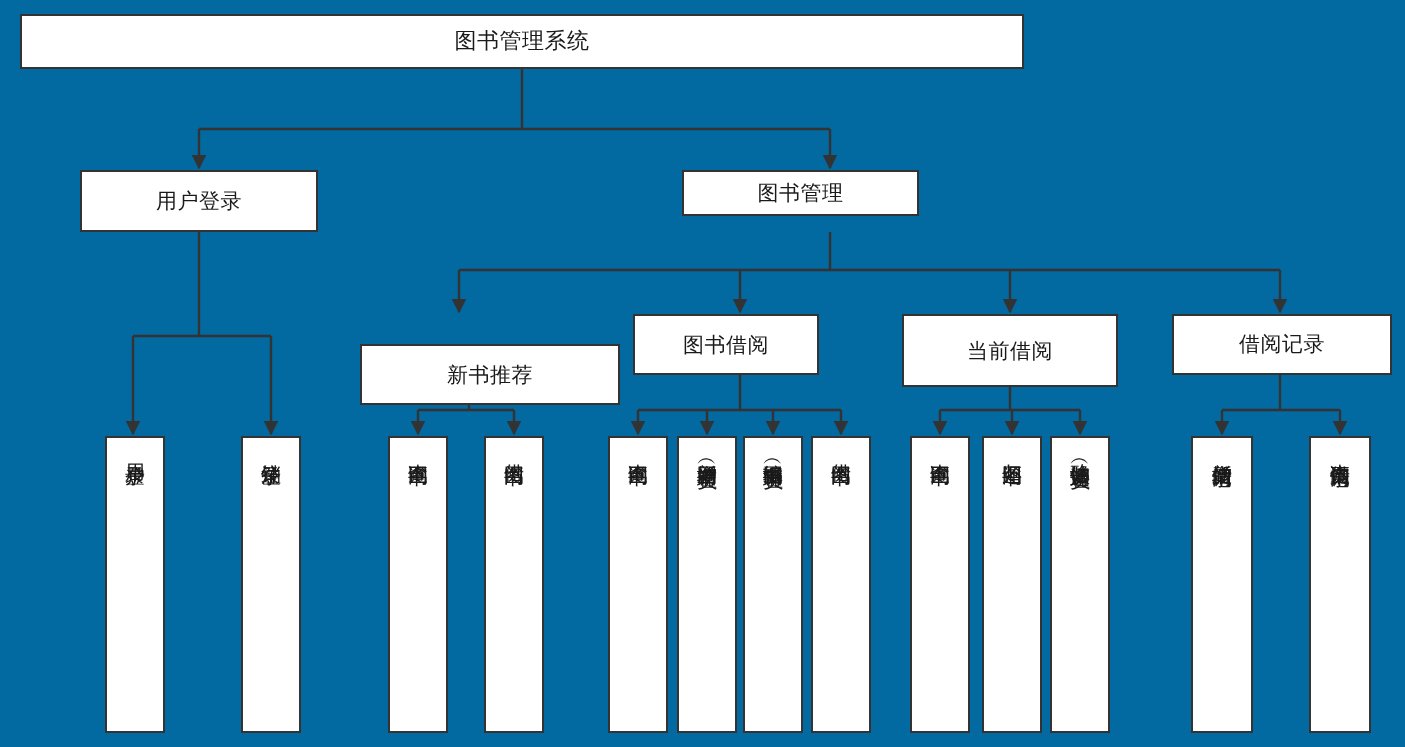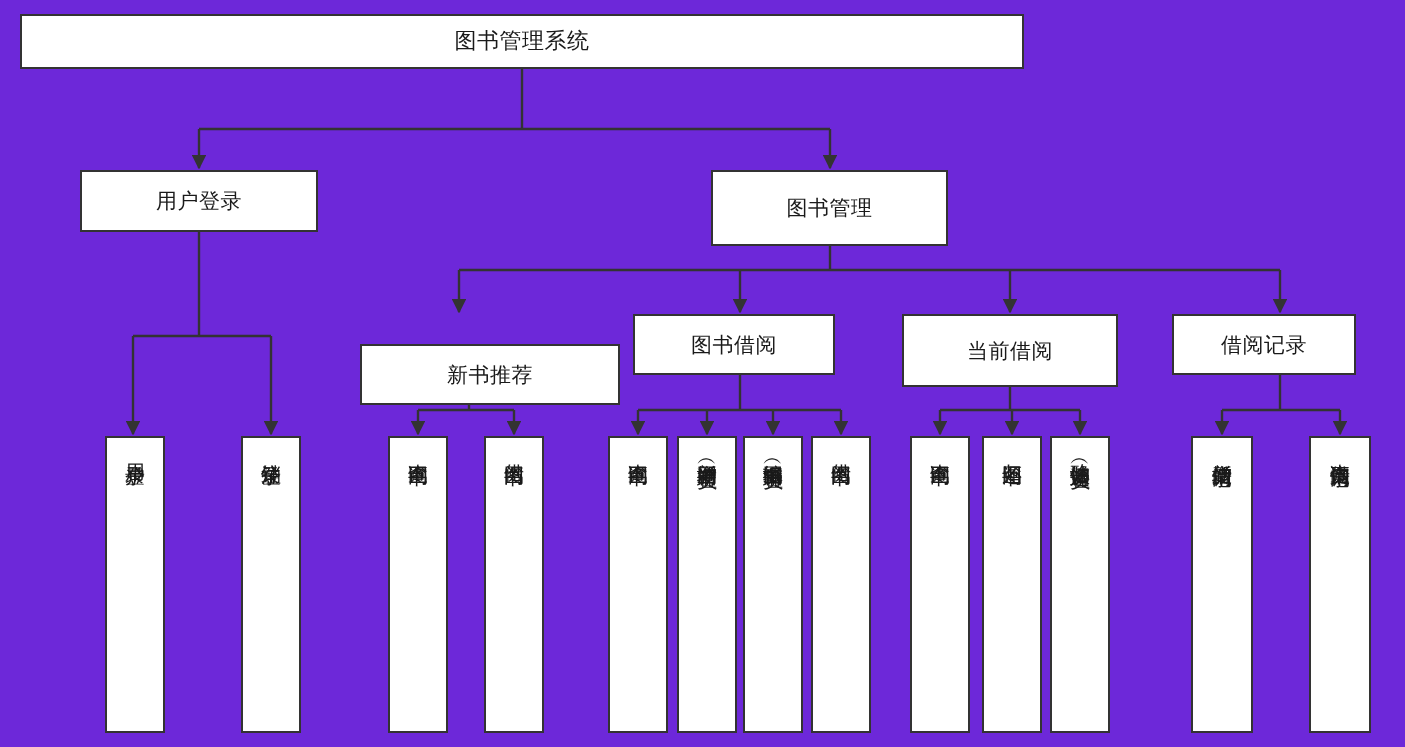--- a/index.html
+++ b/index.html
@@ -62,21 +62,21 @@
     top: 713px;
     font-size: 17px;
     color: #b9b9b9;
     white-space: nowrap;
     letter-spacing: 0.3px;
   }
 </style>
 </head>
 <body>
 
-<div id="canvas" style="background: #6d28d9;">
+<div id="canvas" style="background: #0369a1;">
 
   <svg id="edges" viewBox="0 0 1405 747" xmlns="http://www.w3.org/2000/svg">
     <defs>
       <marker id="arrow" viewBox="0 0 10 10" refX="9" refY="5" markerWidth="6" markerHeight="6" orient="auto-start-reverse">
         <path d="M 0 0 L 10 5 L 0 10 z" fill="#333333"></path>
       </marker>
     </defs>
     <g stroke="#333333" stroke-width="2.4" fill="none">
 
       <path d="M 522 69 L 522 129"></path>
@@ -121,34 +121,34 @@
     </g>
   </svg>
 
   <div class="node root h" style="left: 20px; top: 14px; width: 1004px; height: 55px; border-color: rgb(51, 51, 51); background: rgb(255, 255, 255); color: rgb(26, 26, 26);">
     <span>图书管理系统</span>
   </div>
 
   <div class="node h" style="left: 80px; top: 170px; width: 238px; height: 62px; border-color: rgb(51, 51, 51); background: rgb(255, 255, 255); color: rgb(26, 26, 26);">
     <span>用户登录</span>
   </div>
-  <div class="node h" style="left: 711px; top: 170px; width: 237px; height: 76px; border-color: rgb(51, 51, 51); background: rgb(255, 255, 255); color: rgb(26, 26, 26);">
+  <div class="node h" style="left: 682px; top: 170px; width: 237px; height: 46px; border-color: rgb(51, 51, 51); background: rgb(255, 255, 255); color: rgb(26, 26, 26);">
     <span>图书管理</span>
   </div>
 
   <div class="node h" style="left: 360px; top: 314px; width: 260px; height: 61px; border-color: rgb(51, 51, 51); background: rgb(255, 255, 255); color: rgb(26, 26, 26); margin-top: 30px;">
     <span>新书推荐</span>
   </div>
-  <div class="node h" style="left: 633px; top: 314px; width: 202px; height: 61px; border-color: rgb(51, 51, 51); background: rgb(255, 255, 255); color: rgb(26, 26, 26);">
+  <div class="node h" style="left: 633px; top: 314px; width: 186px; height: 61px; border-color: rgb(51, 51, 51); background: rgb(255, 255, 255); color: rgb(26, 26, 26);">
     <span>图书借阅</span>
   </div>
   <div class="node h" style="left: 902px; top: 314px; width: 216px; height: 73px; border-color: rgb(51, 51, 51); background: rgb(255, 255, 255); color: rgb(26, 26, 26);">
     <span>当前借阅</span>
   </div>
-  <div class="node h" style="left: 1172px; top: 314px; width: 184px; height: 61px; border-color: rgb(51, 51, 51); background: rgb(255, 255, 255); color: rgb(26, 26, 26);">
+  <div class="node h" style="left: 1172px; top: 314px; width: 220px; height: 61px; border-color: rgb(51, 51, 51); background: rgb(255, 255, 255); color: rgb(26, 26, 26); font-family: Liberation Serif, serif;">
     <span>借阅记录</span>
   </div>
 
   <div class="node leaf" style="left: 105px; top: 436px; width: 60px; height: 297px; border-color: rgb(51, 51, 51); background: rgb(255, 255, 255); color: rgb(26, 26, 26);">
     <span class="vtext">用户登录</span>
   </div>
   <div class="node leaf" style="left: 241px; top: 436px; width: 60px; height: 297px; border-color: rgb(51, 51, 51); background: rgb(255, 255, 255); color: rgb(26, 26, 26);">
     <span class="vtext">注销登录</span>
   </div>
   <div class="node leaf" style="left: 388px; top: 436px; width: 60px; height: 297px; border-color: rgb(51, 51, 51); background: rgb(255, 255, 255); color: rgb(26, 26, 26);">

